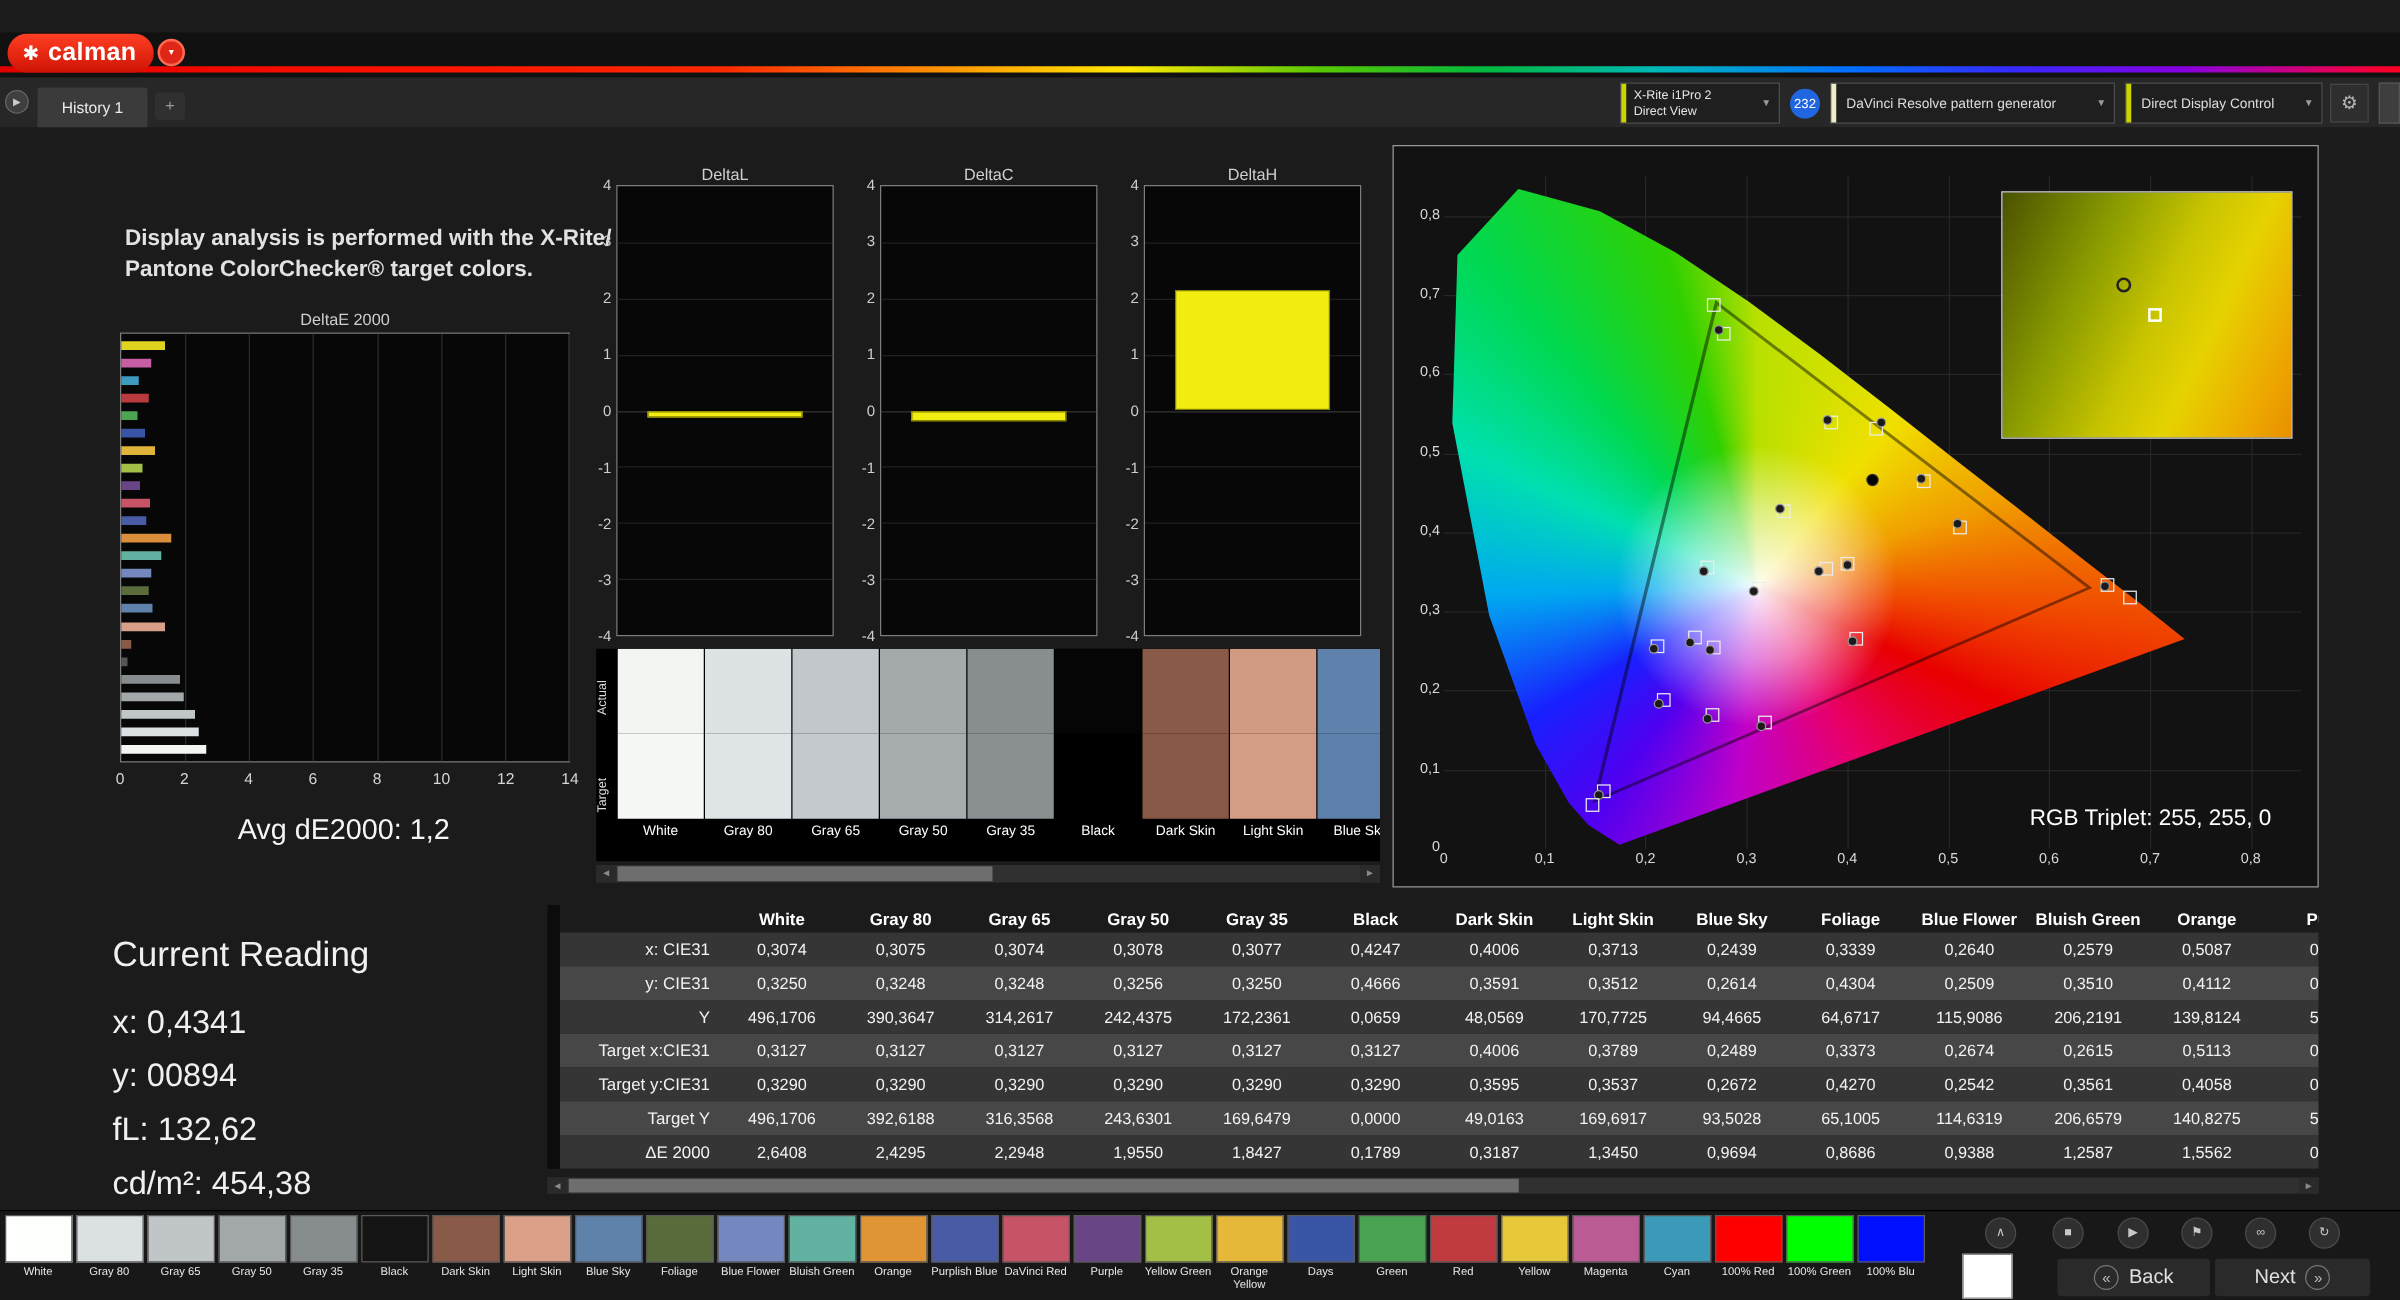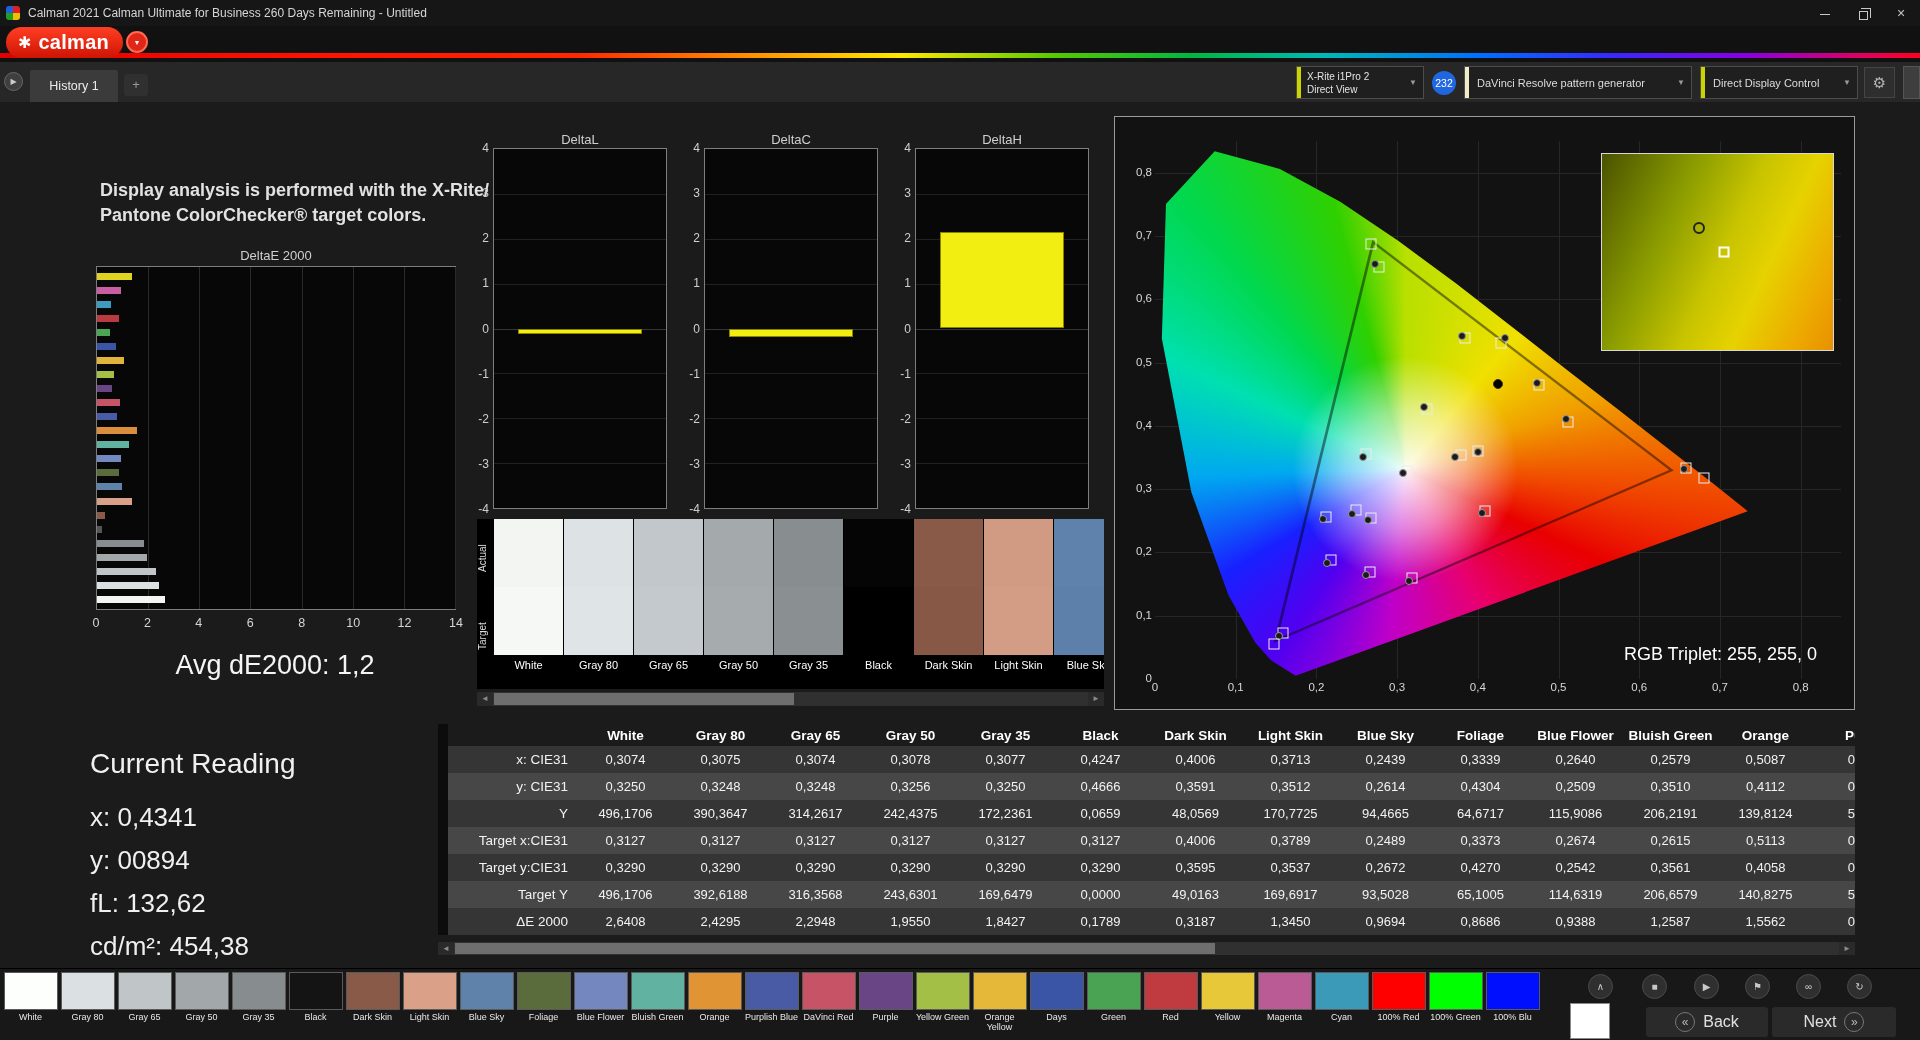--- a/index.html
+++ b/index.html
@@ -48,21 +48,21 @@
   
   #cc-title{position:absolute;left:96px;top:20px;font-size:40px;color:#f2f2f2;}
   #cc-sub{position:absolute;left:100px;top:76px;font-size:18px;font-weight:600;color:#e2e2e2;line-height:1.4;}
   #de-chart-title{position:absolute;left:96px;top:146px;width:360px;text-align:center;color:#cfcfcf;font-size:13px;}
   #de-panel{position:absolute;left:96px;top:164px;width:360px;height:344px;background:#070707;border:1px solid #7d7d7d;}
   .vgrid{position:absolute;top:0;bottom:0;width:1px;background:#2a2a2a;}
   .debars{position:absolute;left:0;top:6px;bottom:6px;right:0;display:flex;flex-direction:column;justify-content:space-between;}
   .debar{height:7px;}
   #de-axis{position:absolute;left:96px;top:514px;width:360px;height:16px;color:#d5d5d5;font-size:12.5px;}
   .detick{position:absolute;transform:translateX(-50%);}
-  #avg{position:absolute;left:40px;top:548px;width:470px;text-align:center;font-size:27px;color:#f5f5f5;}
+  #avg{position:absolute;left:40px;top:548px;width:470px;text-align:center;font-size:23px;color:#f5f5f5;}
   #max{position:absolute;left:40px;top:592px;width:470px;text-align:center;font-size:27px;color:#f5f5f5;}
   #cr-title{position:absolute;left:90px;top:646px;font-size:28px;color:#f0f0f0;}
   .crline{position:absolute;left:90px;font-size:26px;color:#f0f0f0;}
 
   
   .dchart{position:absolute;top:30px;width:174px;height:395px;}
   .dtitle{height:16px;text-align:center;color:#cfcfcf;font-size:13px;}
   .dpanel{position:absolute;left:0;top:16px;width:174px;height:361px;background:#070707;border:1px solid #7d7d7d;}
   .dticks{position:absolute;left:-32px;top:16px;width:28px;height:361px;color:#cfcfcf;font-size:12px;}
   .dtick{position:absolute;right:0;transform:translateY(-50%);}
@@ -135,29 +135,20 @@
   .preview-square{position:absolute;left:1570px;top:34px;width:40px;height:36px;background:#fff;border:1px solid #888;}
   .circ{position:absolute;top:5px;width:25px;height:25px;border-radius:50%;background:#2f2f2f;border:1px solid #4a4a4a;color:#c8c8c8;font-size:10px;text-align:center;line-height:23px;}
   .navbtn{position:absolute;top:38px;height:30px;background:#2a2a2a;color:#e0e0e0;font-size:16px;display:flex;align-items:center;justify-content:center;gap:8px;border-radius:3px;}
   .navcirc{display:inline-block;width:20px;height:20px;border-radius:50%;border:1px solid #777;color:#bbb;font-size:12px;line-height:18px;text-align:center;}
 </style>
 </head>
 <body>
 
 <div id="app">
 
-  <div id="titlebar">
-    <span class="appicon"></span>
-    <span class="wtitle">Calman 2021 Calman Ultimate for Business 260 Days Remaining  - Untitled</span>
-    <span class="winbtns">
-      <span class="wbtn"><span class="minbar"></span></span>
-      <span class="wbtn"><span class="maxbox"></span></span>
-      <span class="wbtn"><span>×</span></span>
-    </span>
-  </div>
 
   <div id="logobar">
     <div id="rainbow"></div>
     <div id="logo">
       <span class="licon">✱</span>
       <span class="lname">calman</span>
     </div>
     <div id="logo-chev"><span>▼</span></div>
   </div>
 

